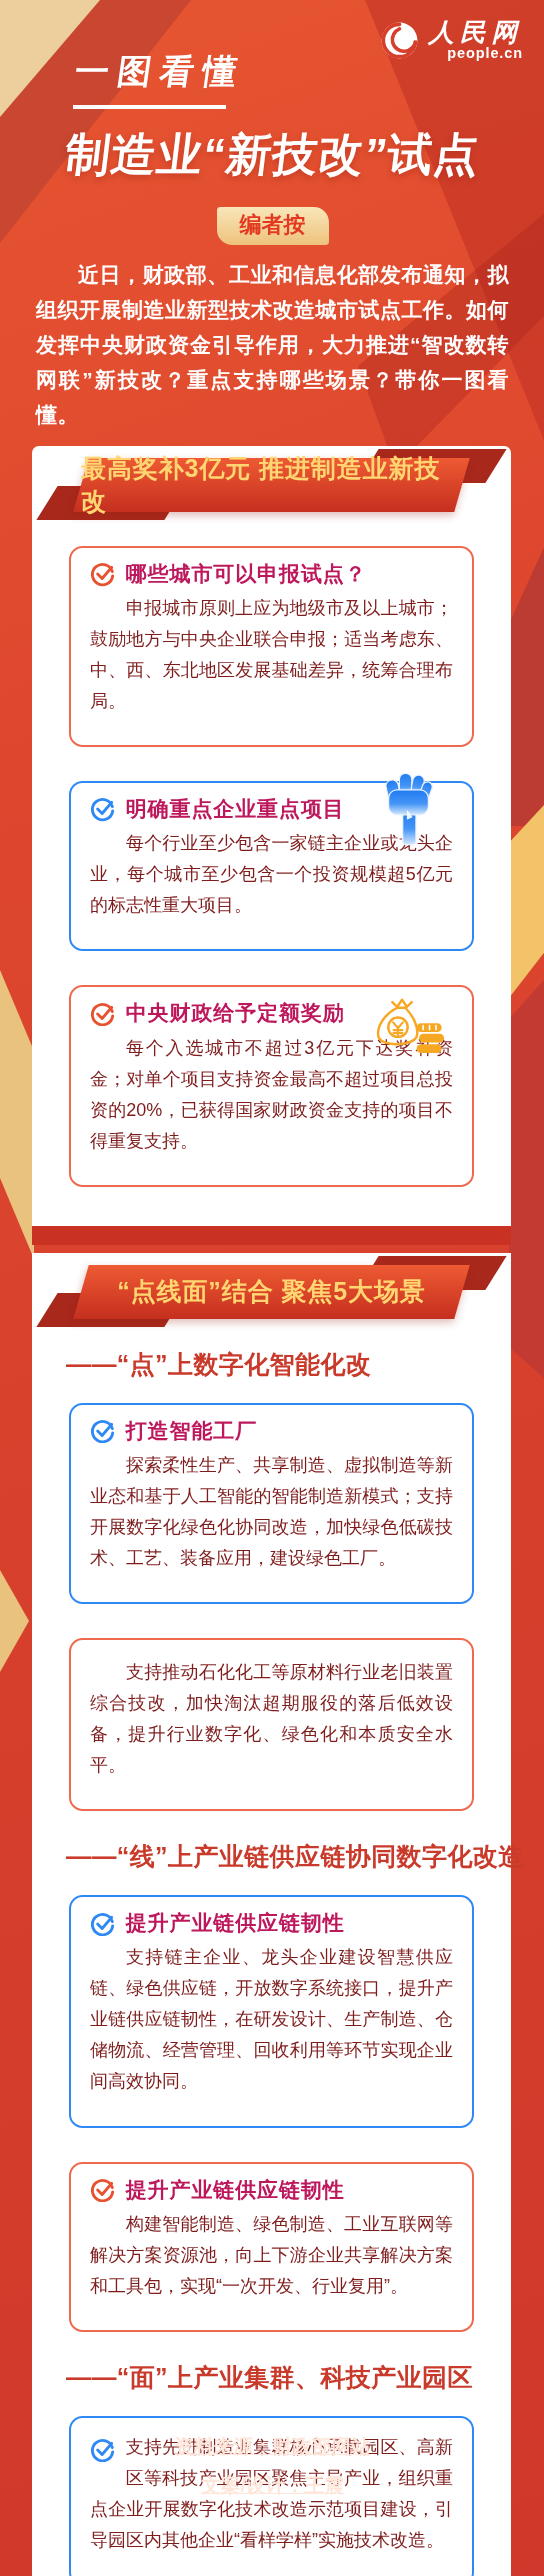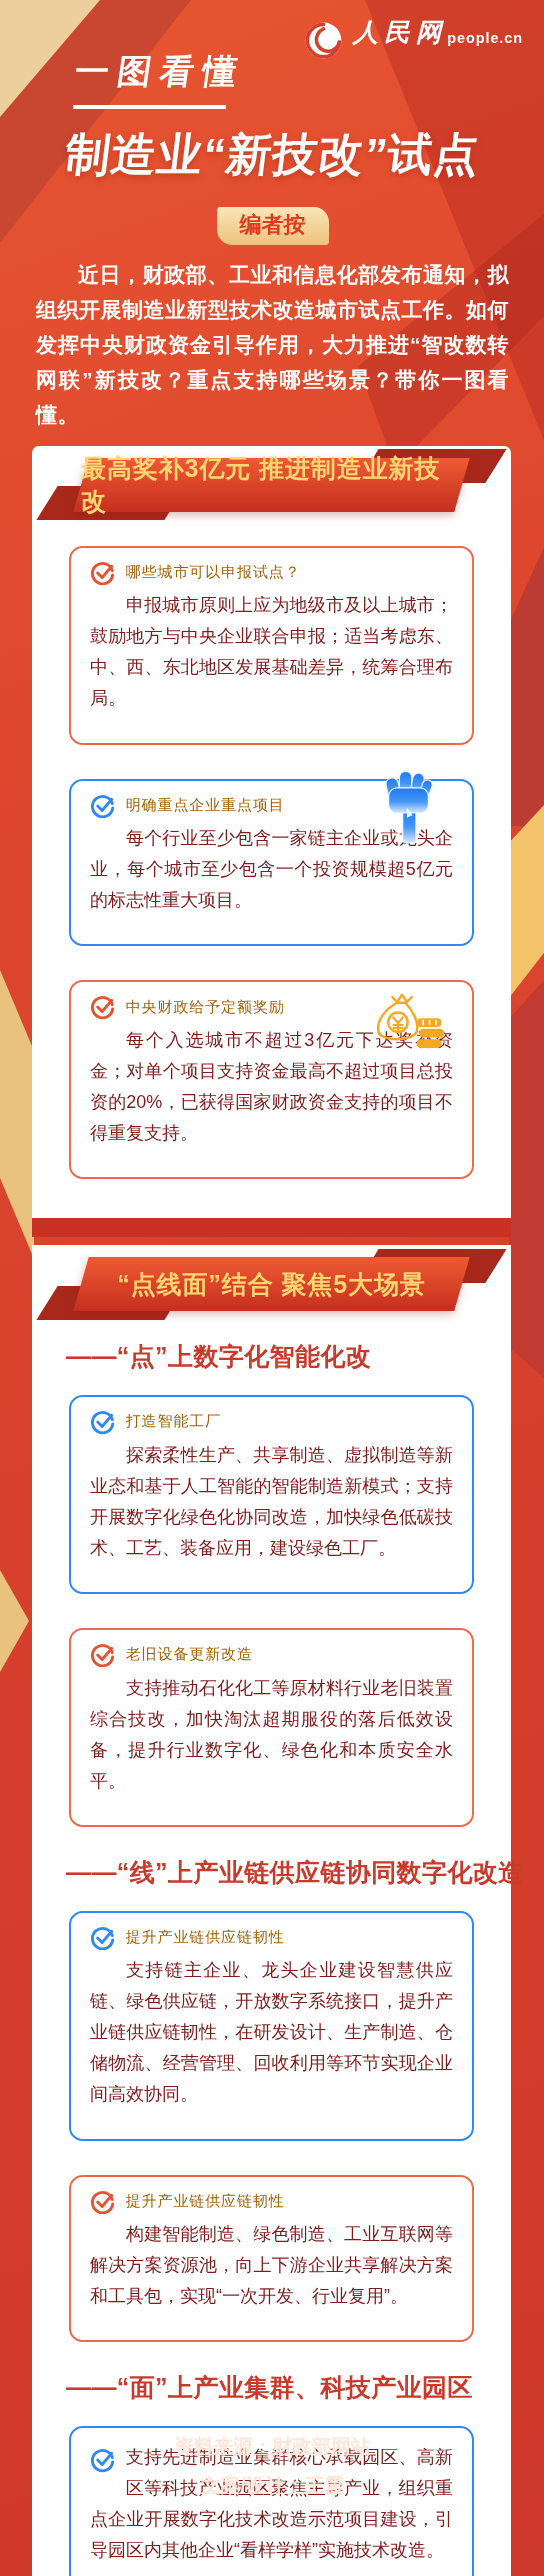--- a/index.html
+++ b/index.html
@@ -16,21 +16,21 @@
   .sh-tan-tl{top:0;left:0;width:100px;height:117px;background:#eccf9d;clip-path:polygon(0 0,100% 0,0 100%);}
   .sh-darkred-r1{top:545px;right:0;width:36px;height:281px;background:#bc3b33;clip-path:polygon(0 28%,100% 0,100% 100%,0 100%);}
   .sh-gold-r{top:804px;right:0;width:36px;height:194px;background:#f2c368;clip-path:polygon(0 20%,100% 0,100% 76%,0 100%);}
   .sh-darkred-r2{top:979px;right:0;width:36px;height:400px;background:#c23a31;clip-path:polygon(0 10%,100% 0,100% 100%,0 92%);}
   .sh-tan-l1{top:970px;left:0;width:34px;height:289px;background:#e9c27e;clip-path:polygon(0 0,100% 28%,100% 100%,0 72%);}
   .sh-tan-l2{top:1570px;left:0;width:29px;height:102px;background:#e9c27e;clip-path:polygon(0 0,100% 50%,0 100%);}
 
   
   .logo{position:absolute;top:19px;right:22px;display:flex;align-items:flex-start;gap:7.7px;color:#fff;z-index:3;}
   .logo-swirl{width:43px;height:43px;}
-  .logo-text{display:flex;flex-direction:row;}
+  .logo-text{display:flex;flex-direction:column;}
   .logo-cn{font-family:"Liberation Serif","DejaVu Serif",serif;font-weight:bold;font-style:italic;font-size:25.5px;letter-spacing:6px;line-height:27px;}
   .logo-en{font-size:14.5px;font-weight:bold;letter-spacing:0.9px;align-self:flex-end;line-height:15.3px;}
   .kicker{position:relative;z-index:2;margin:49px 0 0 75px;color:#fff;font-size:34px;font-weight:bold;letter-spacing:8.5px;transform:skewX(-8deg);}
   .kicker-line{position:relative;z-index:2;margin:10.2px 0 0 73px;width:153px;height:4.3px;background:#fff;}
   .page-title{position:relative;z-index:2;margin:15.3px 0 0;text-align:center;color:#fff;font-size:45px;font-weight:bold;letter-spacing:0.9px;transform:skewX(-7deg);text-shadow:0 3.4px 6.8px rgba(140,25,12,.35);}
   .badge{position:relative;z-index:2;width:max-content;margin:22px auto 0;padding:3.4px 23px 5.1px;background:linear-gradient(180deg,#f9e6ba,#eec27b);color:#e23a20;font-size:22px;font-weight:bold;border-radius:3.4px 15.3px 3.4px 15.3px;}
   .editor{position:relative;z-index:2;margin:12px 36px 0;color:#fff;font-size:21px;font-weight:bold;line-height:35px;text-align:justify;text-indent:2em;letter-spacing:0.4px;}
 
   
   .panel{position:relative;z-index:1;margin:8px 34px 0 32px;background:#fff;}
@@ -50,21 +50,21 @@
 
   
   .subtitle{margin:29px 0 0 34px;color:var(--subtitle-red,#c93a2b);font-size:25px;font-weight:bold;white-space:nowrap;letter-spacing:0.4px;}
   .subtitle-line2{margin:6.8px 0 0 133px;color:var(--subtitle-red,#c93a2b);font-size:25px;font-weight:bold;letter-spacing:0.4px;}
 
   
   .card{position:relative;margin:34px 37px 0;border:2.1px solid;border-radius:13.6px;padding:12px 19px 10.2px;background:#fff;}
   .card--red{border-color:#ef6a4d;}
   .card--blue{border-color:#2f89f5;}
   .card-head{display:flex;align-items:center;gap:10.2px;}
-  .card-title{font-size:15px;font-weight:normal;color:#a16207;letter-spacing:0.9px;}
+  .card-title{font-size:21px;font-weight:bold;color:#be185d;letter-spacing:0.9px;}
   .card-body{margin-top:5.1px;font-size:18px;line-height:31px;color:#7f1d1d;text-align:justify;text-indent:2em;}
   .check{width:25.5px;height:25.5px;flex:0 0 auto;}
   .check path{fill:none;stroke-width:4.5;stroke-linecap:round;stroke-linejoin:round;}
   .card--red .check path{stroke:var(--accent-red,#e8512f);}
   .card--blue .check path{stroke:var(--accent-blue,#2f89f5);}
   .card--inline .card-body{text-indent:0;margin-top:0;padding-top:1.7px;}
   .card--inline .check{float:left;margin:5.1px 10.2px 1.7px 0;}
   .fist{position:absolute;top:-17px;right:37px;width:53px;height:81px;z-index:2;}
   .money{position:absolute;top:6.8px;right:22px;width:83px;height:68px;z-index:2;}
 
@@ -202,27 +202,20 @@
         <svg class="check" viewBox="0 0 40 40">
           <path d="M35 16.5 A16 16 0 1 0 35.6 23.5"></path>
             <path d="M12 20.5 L19 27.5 L34 10"></path>
         </svg>
         <span class="card-title">打造智能工厂</span>
       </div>
       <p class="card-body">探索柔性生产、共享制造、虚拟制造等新业态和基于人工智能的智能制造新模式；支持开展数字化绿色化协同改造，加快绿色低碳技术、工艺、装备应用，建设绿色工厂。</p>
     </div>
 
     <div class="card card--red">
-      <div class="card-head">
-        <svg class="check" viewBox="0 0 40 40">
-          <path d="M35 16.5 A16 16 0 1 0 35.6 23.5"></path>
-            <path d="M12 20.5 L19 27.5 L34 10"></path>
-        </svg>
-        <span class="card-title">老旧设备更新改造</span>
-      </div>
       <p class="card-body">支持推动石化化工等原材料行业老旧装置综合技改，加快淘汰超期服役的落后低效设备，提升行业数字化、绿色化和本质安全水平。</p>
     </div>
 
     <div class="subtitle">——“线”上产业链供应链协同数字化改造</div>
 
     <div class="card card--blue" style="margin-top:22px;">
       <div class="card-head">
         <svg class="check" viewBox="0 0 40 40">
           <path d="M35 16.5 A16 16 0 1 0 35.6 23.5"></path>
             <path d="M12 20.5 L19 27.5 L34 10"></path>

